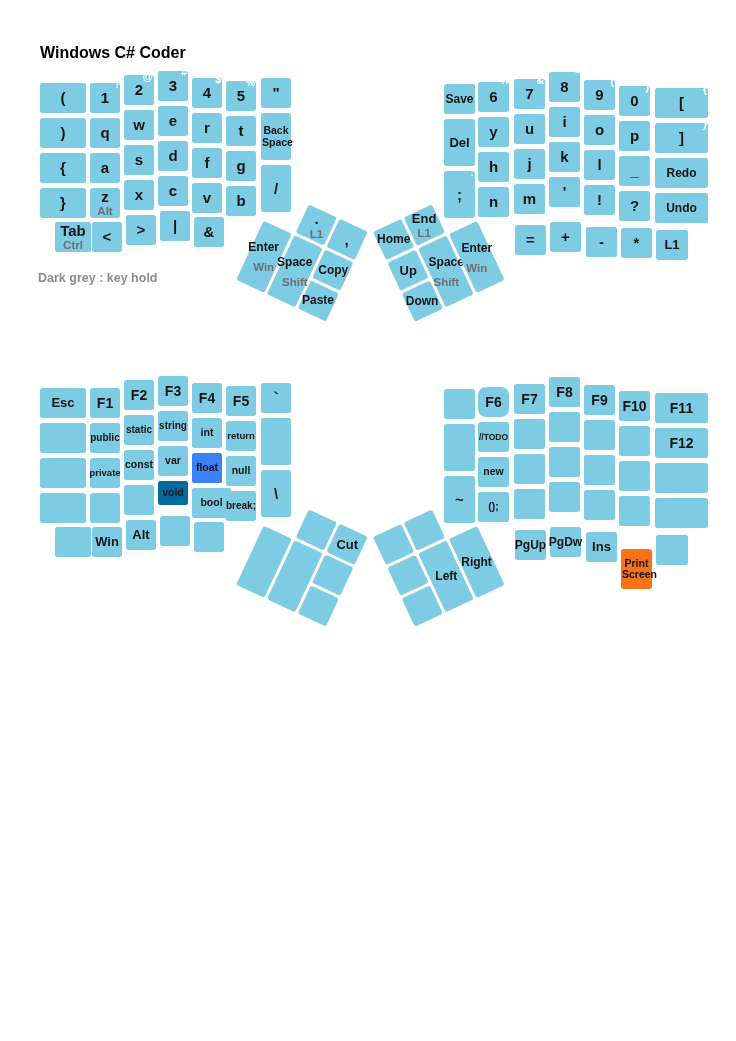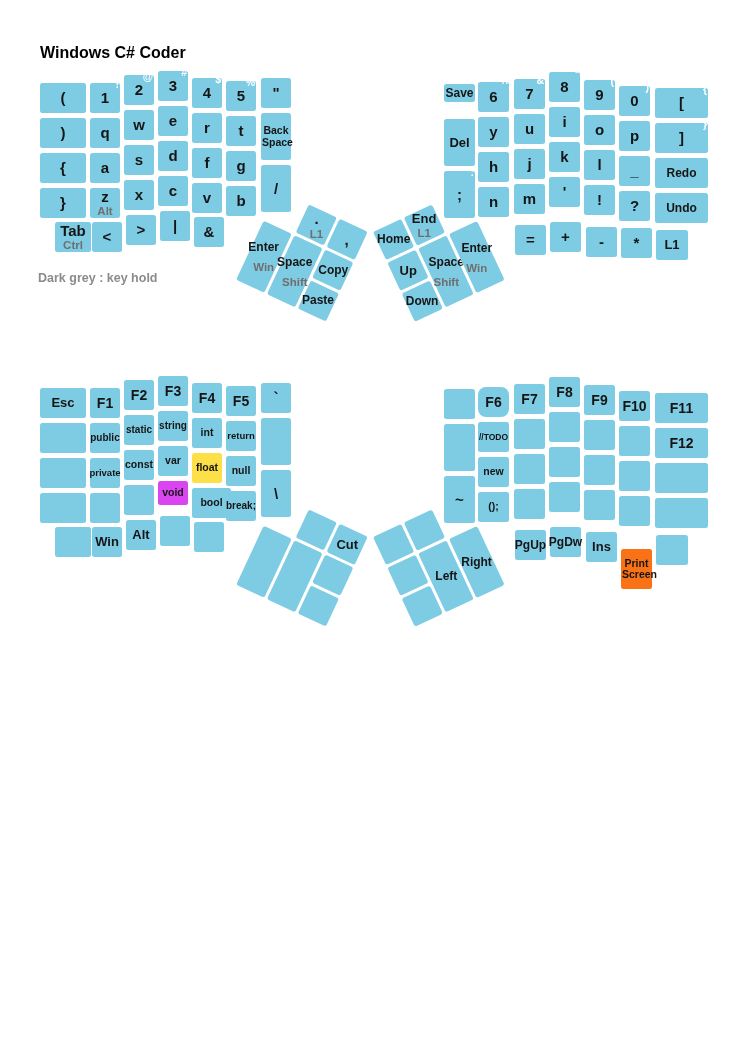--- a/index.html
+++ b/index.html
@@ -155,21 +155,21 @@
     <div class="key" style="left: 261px; top: 113px; width: 30px; height: 47px; background: rgb(126, 204, 228);">
       <div class="labels tallpair">
         <div class="main" style="font-size: 10.5px; white-space: normal; width: 28px;">Back Space</div>
       </div>
     </div>
     <div class="key" style="left: 261px; top: 165px; width: 30px; height: 47px; background: rgb(126, 204, 228);">
       <div class="labels tallpair">
         <div class="main" style="font-size: 15px;">/</div>
       </div>
     </div>
-    <div class="key" style="left: 444px; top: 84px; width: 31px; height: 18px; background: rgb(126, 204, 228);">
+    <div class="key" style="left: 444px; top: 84px; width: 31px; height: 30px; background: rgb(126, 204, 228);">
       <div class="labels">
         <div class="main" style="font-size: 12px;">Save</div>
       </div>
     </div>
     <div class="key" style="left: 444px; top: 119px; width: 31px; height: 47px; background: rgb(126, 204, 228);">
       <div class="labels tallpair">
         <div class="main" style="font-size: 13px;">Del</div>
       </div>
     </div>
     <div class="key" style="left: 444px; top: 171px; width: 31px; height: 47px; background: rgb(126, 204, 228);">
@@ -474,36 +474,36 @@
     <div class="key" style="left: 158px; top: 411px; width: 30px; height: 30px; background: rgb(126, 204, 228);">
       <div class="labels">
         <div class="main" style="font-size: 10px;">string</div>
       </div>
     </div>
     <div class="key" style="left: 158px; top: 446px; width: 30px; height: 30px; background: rgb(126, 204, 228);">
       <div class="labels">
         <div class="main" style="font-size: 10.5px;">var</div>
       </div>
     </div>
-    <div class="key" style="left: 158px; top: 481px; width: 30px; height: 24px; background: #d946ef;">
+    <div class="key" style="left: 158px; top: 481px; width: 30px; height: 24px; background: #0369a1;">
       <div class="labels">
         <div class="main" style="font-size: 10.5px;">void</div>
       </div>
     </div>
     <div class="key" style="left: 192px; top: 383px; width: 30px; height: 30px; background: rgb(126, 204, 228);">
       <div class="labels">
         <div class="main" style="font-size: 14px;">F4</div>
       </div>
     </div>
     <div class="key" style="left: 192px; top: 418px; width: 30px; height: 30px; background: rgb(126, 204, 228);">
       <div class="labels">
         <div class="main" style="font-size: 10.5px;">int</div>
       </div>
     </div>
-    <div class="key" style="left: 192px; top: 453px; width: 30px; height: 30px; background: #fde047;">
+    <div class="key" style="left: 192px; top: 453px; width: 30px; height: 30px; background: #3b82f6;">
       <div class="labels">
         <div class="main" style="font-size: 10.5px;">float</div>
       </div>
     </div>
     <div class="key" style="left: 192px; top: 488px; width: 39px; height: 30px; background: rgb(126, 204, 228);">
       <div class="labels">
         <div class="main" style="font-size: 10.5px;">bool</div>
       </div>
     </div>
     <div class="key" style="left: 226px; top: 386px; width: 30px; height: 30px; background: rgb(126, 204, 228);">

